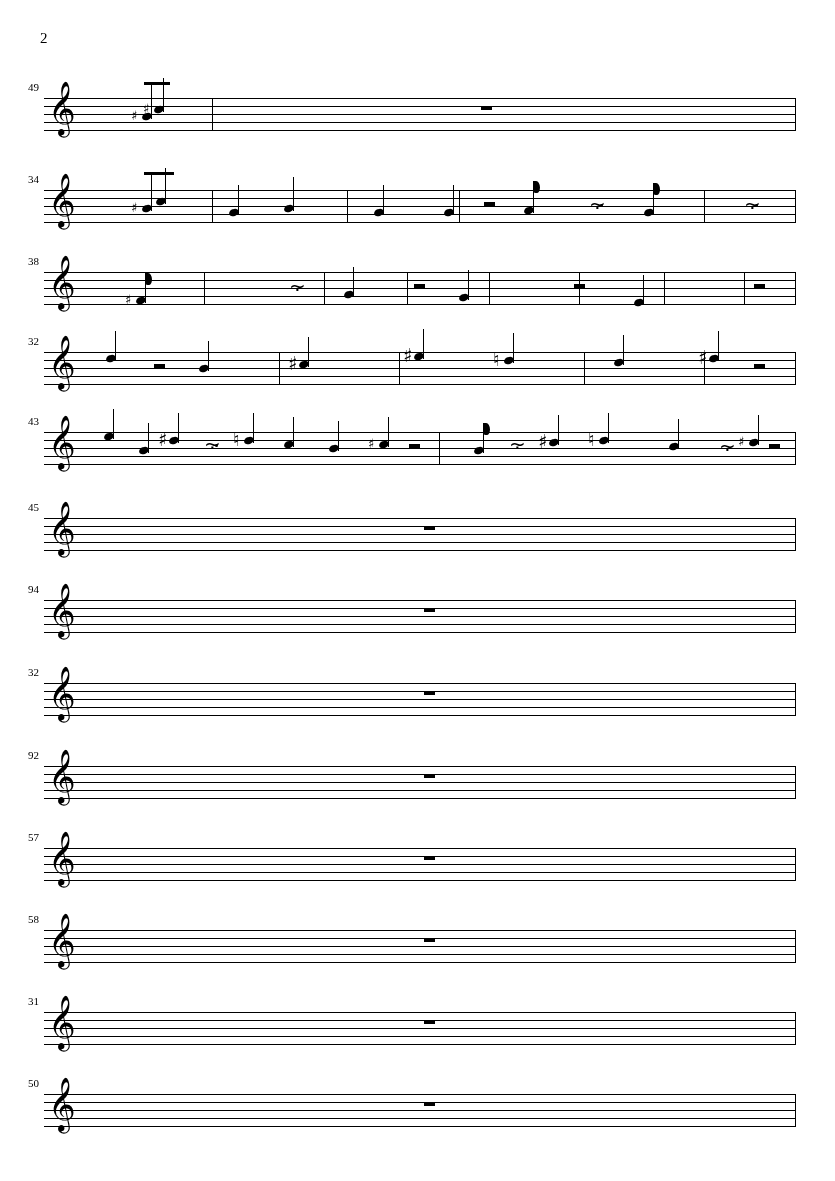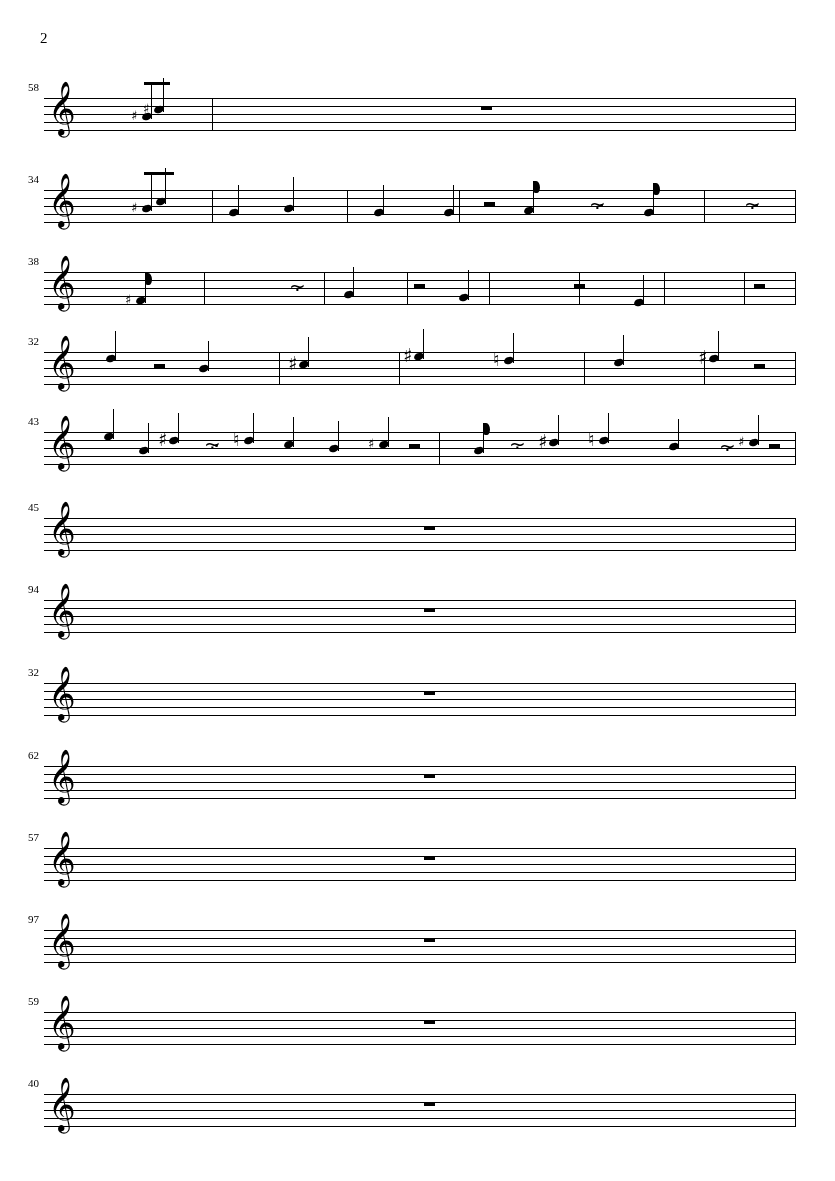--- a/index.html
+++ b/index.html
@@ -135,21 +135,21 @@
   <div class="page-number">2</div>
   <div id="systems-root">
       <div class="system" style="top: 98px;">
         <div class="staff">
           <div class="line l0"></div>
           <div class="line l1"></div>
           <div class="line l2"></div>
           <div class="line l3"></div>
           <div class="line l4"></div>
         </div>
-        <div class="measure-number">58</div>
+        <div class="measure-number">49</div>
         <div class="clef">𝄞</div>
         <div class="barline" style="left: 168px;"></div>
         <div class="barline" style="left: 751px;"></div>
         <div class="rest-whole" style="left: 437px; top: 8px;"></div>
         <div class="accidental small" style="left: 87px; top: 11px;">♯</div>
         <div class="notehead" style="left: 98px; top: 15px;"></div>
         <div class="stem" style="left: 107px; height: 34px; top: -13px;"></div>
         <div class="accidental small" style="left: 99px; top: 4px;">♯</div>
         <div class="notehead" style="left: 110px; top: 8px;"></div>
         <div class="stem" style="left: 119px; height: 34px; top: -20px;"></div>
@@ -355,21 +355,21 @@
         <div class="rest-whole" style="left: 380px; top: 8px;"></div>
       </div>
       <div class="system" style="top: 766px;">
         <div class="staff">
           <div class="line l0"></div>
           <div class="line l1"></div>
           <div class="line l2"></div>
           <div class="line l3"></div>
           <div class="line l4"></div>
         </div>
-        <div class="measure-number">62</div>
+        <div class="measure-number">92</div>
         <div class="clef">𝄞</div>
         <div class="barline" style="left: 751px;"></div>
         <div class="rest-whole" style="left: 380px; top: 8px;"></div>
       </div>
       <div class="system" style="top: 848px;">
         <div class="staff">
           <div class="line l0"></div>
           <div class="line l1"></div>
           <div class="line l2"></div>
           <div class="line l3"></div>
@@ -381,45 +381,45 @@
         <div class="rest-whole" style="left: 380px; top: 8px;"></div>
       </div>
       <div class="system" style="top: 930px;">
         <div class="staff">
           <div class="line l0"></div>
           <div class="line l1"></div>
           <div class="line l2"></div>
           <div class="line l3"></div>
           <div class="line l4"></div>
         </div>
-        <div class="measure-number">97</div>
+        <div class="measure-number">58</div>
         <div class="clef">𝄞</div>
         <div class="barline" style="left: 751px;"></div>
         <div class="rest-whole" style="left: 380px; top: 8px;"></div>
       </div>
       <div class="system" style="top: 1012px;">
         <div class="staff">
           <div class="line l0"></div>
           <div class="line l1"></div>
           <div class="line l2"></div>
           <div class="line l3"></div>
           <div class="line l4"></div>
         </div>
-        <div class="measure-number">59</div>
+        <div class="measure-number">31</div>
         <div class="clef">𝄞</div>
         <div class="barline" style="left: 751px;"></div>
         <div class="rest-whole" style="left: 380px; top: 8px;"></div>
       </div>
       <div class="system" style="top: 1094px;">
         <div class="staff">
           <div class="line l0"></div>
           <div class="line l1"></div>
           <div class="line l2"></div>
           <div class="line l3"></div>
           <div class="line l4"></div>
         </div>
-        <div class="measure-number">40</div>
+        <div class="measure-number">50</div>
         <div class="clef">𝄞</div>
         <div class="barline" style="left: 751px;"></div>
         <div class="rest-whole" style="left: 380px; top: 8px;"></div>
       </div>
     </div>
 </div>
 
 </body></html>

